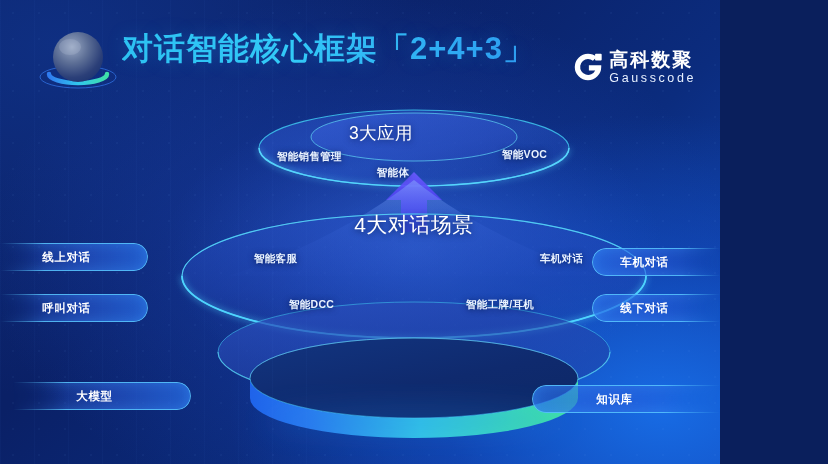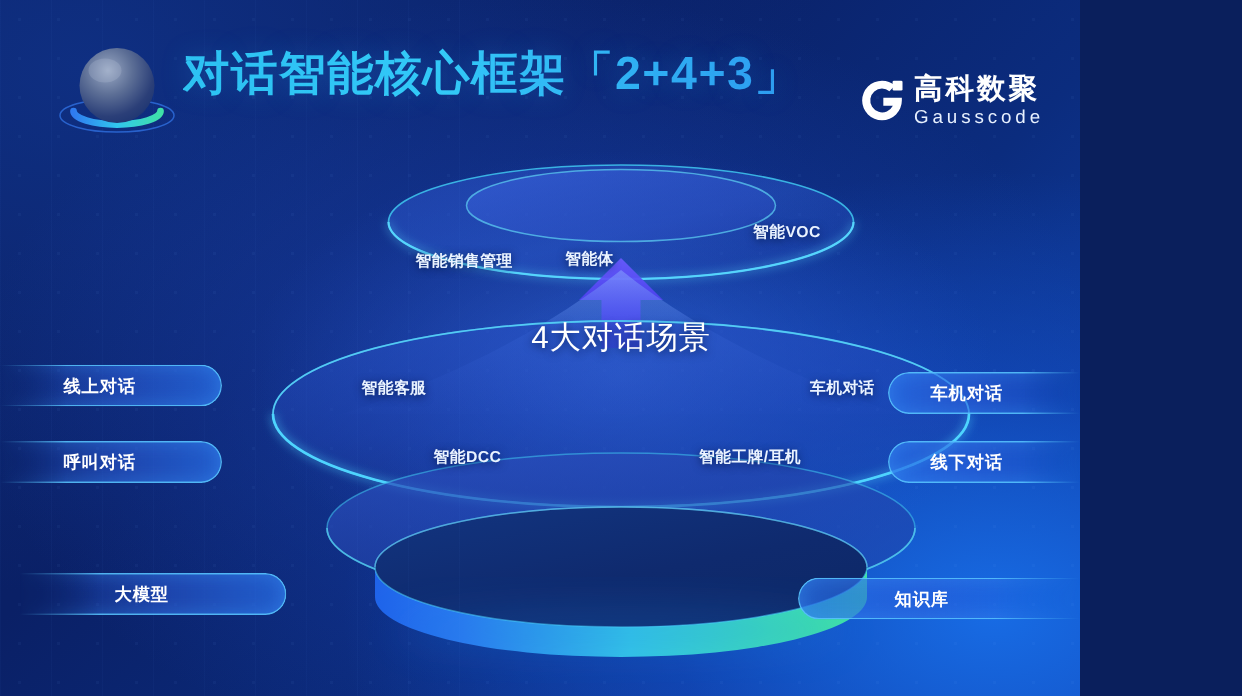--- a/index.html
+++ b/index.html
@@ -84,24 +84,24 @@
     text-shadow: 0 1px 6px rgba(0,20,70,0.75);
   }
   .lbl-tier  { font-size: 17.5px; font-weight: 400; letter-spacing:.5px; }
   .lbl-tier.big { font-size: 21px; }
   .lbl-node  { font-size: 10.5px; font-weight: 700; letter-spacing:.3px; color:#eaf3ff; }
 
   #t-apps      { left:381px; top:121px; transform:translateX(-50%); }
   #t-scenes    { left:414px; top:211px; transform:translateX(-50%); }
   #t-base      { left:414px; top:386px; transform:translateX(-50%); }
 
-  #n-sales     { left:277px; top:167px; }
+  #n-sales     { left:277px; top:150px; }
   #n-voc       { left:502px; top:148px; }
   #n-agent     { left:393px; top:166px; transform:translateX(-50%); }
-  #n-kf        { left:241px; top:252px; }
+  #n-kf        { left:254px; top:252px; }
   #n-cabin     { left:540px; top:252px; }
   #n-dcc       { left:289px; top:298px; }
   #n-badge     { left:466px; top:298px; }
 
   
   .pill {
     position:absolute;
     height: 28px;
     display:flex; align-items:center; justify-content:center;
     font-size: 11.5px; font-weight: 700; color:#ffffff;
@@ -292,20 +292,21 @@
         <path d="M17 2 A15 15 0 1 0 32 17 L32 15 L18 15 L18 21 L25.2 21 A9 9 0 1 1 17 8 A9 9 0 0 1 22.6 10 L26.8 5.6 A15 15 0 0 0 17 2 Z" fill="#ffffff"></path>
         <rect x="25" y="2" width="7.5" height="7.5" rx="1" fill="#ffffff"></rect>
       </svg>
       <div id="logo-text">
         <span id="logo-cn">高科数聚</span>
         <span id="logo-en">Gausscode</span>
       </div>
     </div>
   </div>
 
+  <div class="lbl lbl-tier" id="t-apps">3大应用</div>
   <div class="lbl lbl-tier big" id="t-scenes">4大对话场景</div>
 
   <div class="lbl lbl-node" id="n-sales">智能销售管理</div>
   <div class="lbl lbl-node" id="n-voc">智能VOC</div>
   <div class="lbl lbl-node" id="n-agent">智能体</div>
 
   <div class="lbl lbl-node" id="n-kf">智能客服</div>
   <div class="lbl lbl-node" id="n-cabin">车机对话</div>
   <div class="lbl lbl-node" id="n-dcc">智能DCC</div>
   <div class="lbl lbl-node" id="n-badge">智能工牌/耳机</div>

